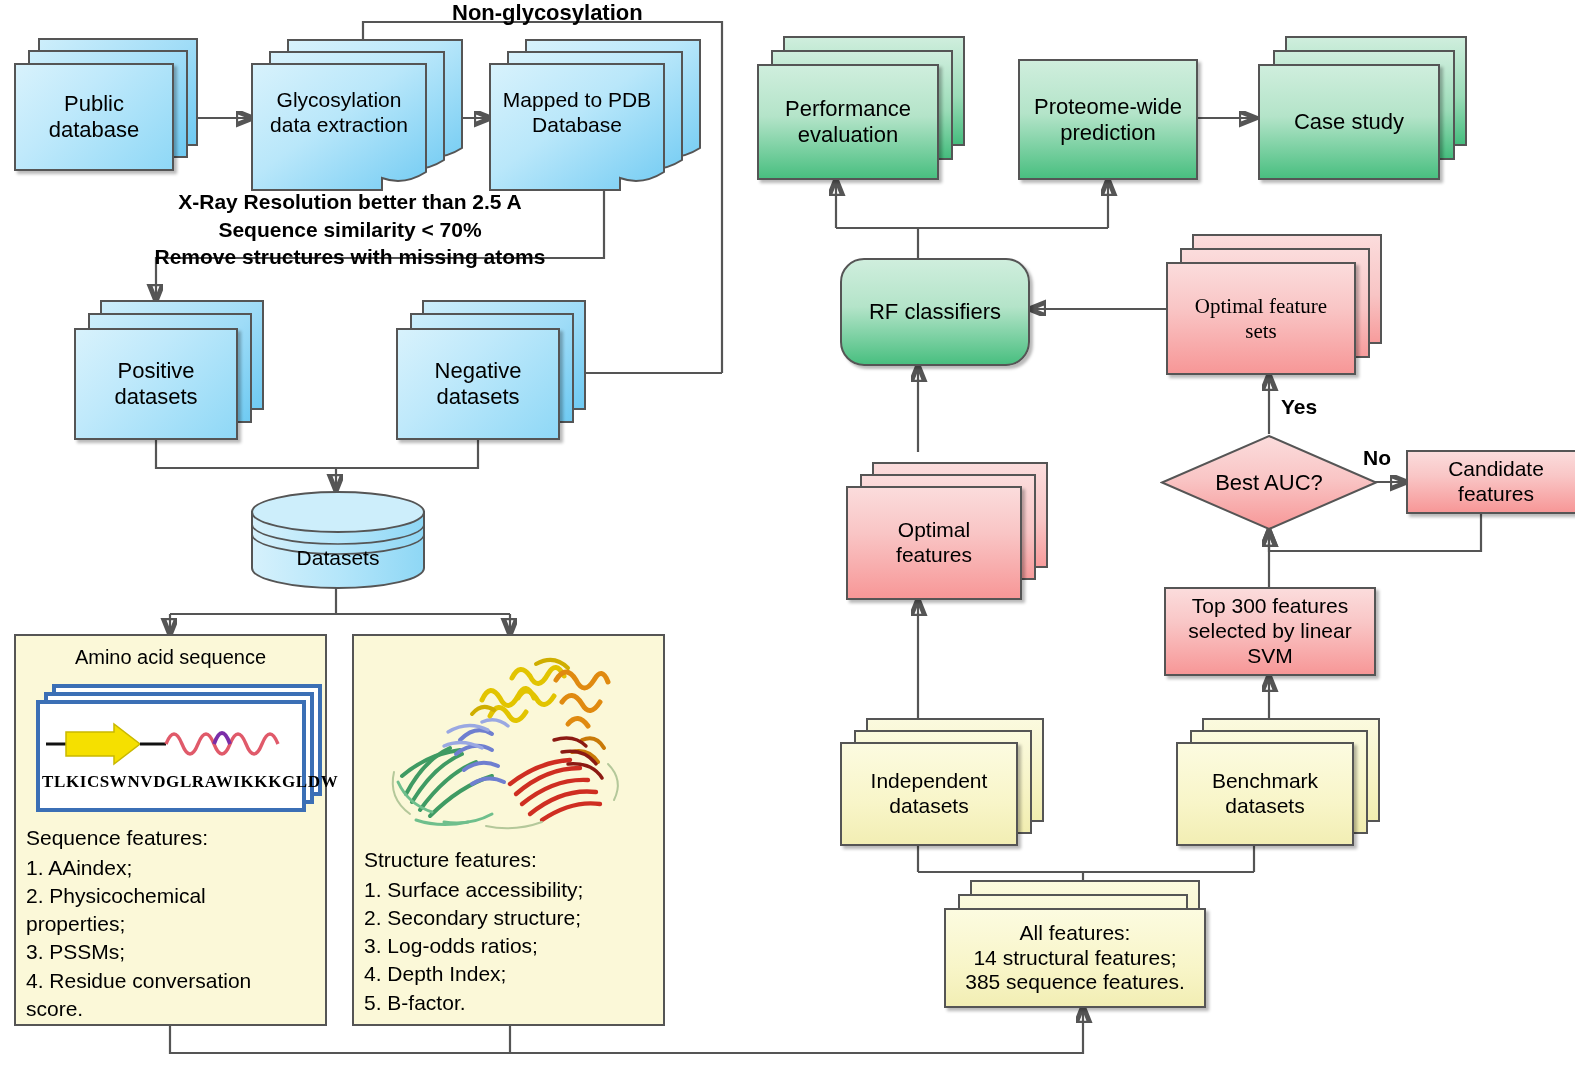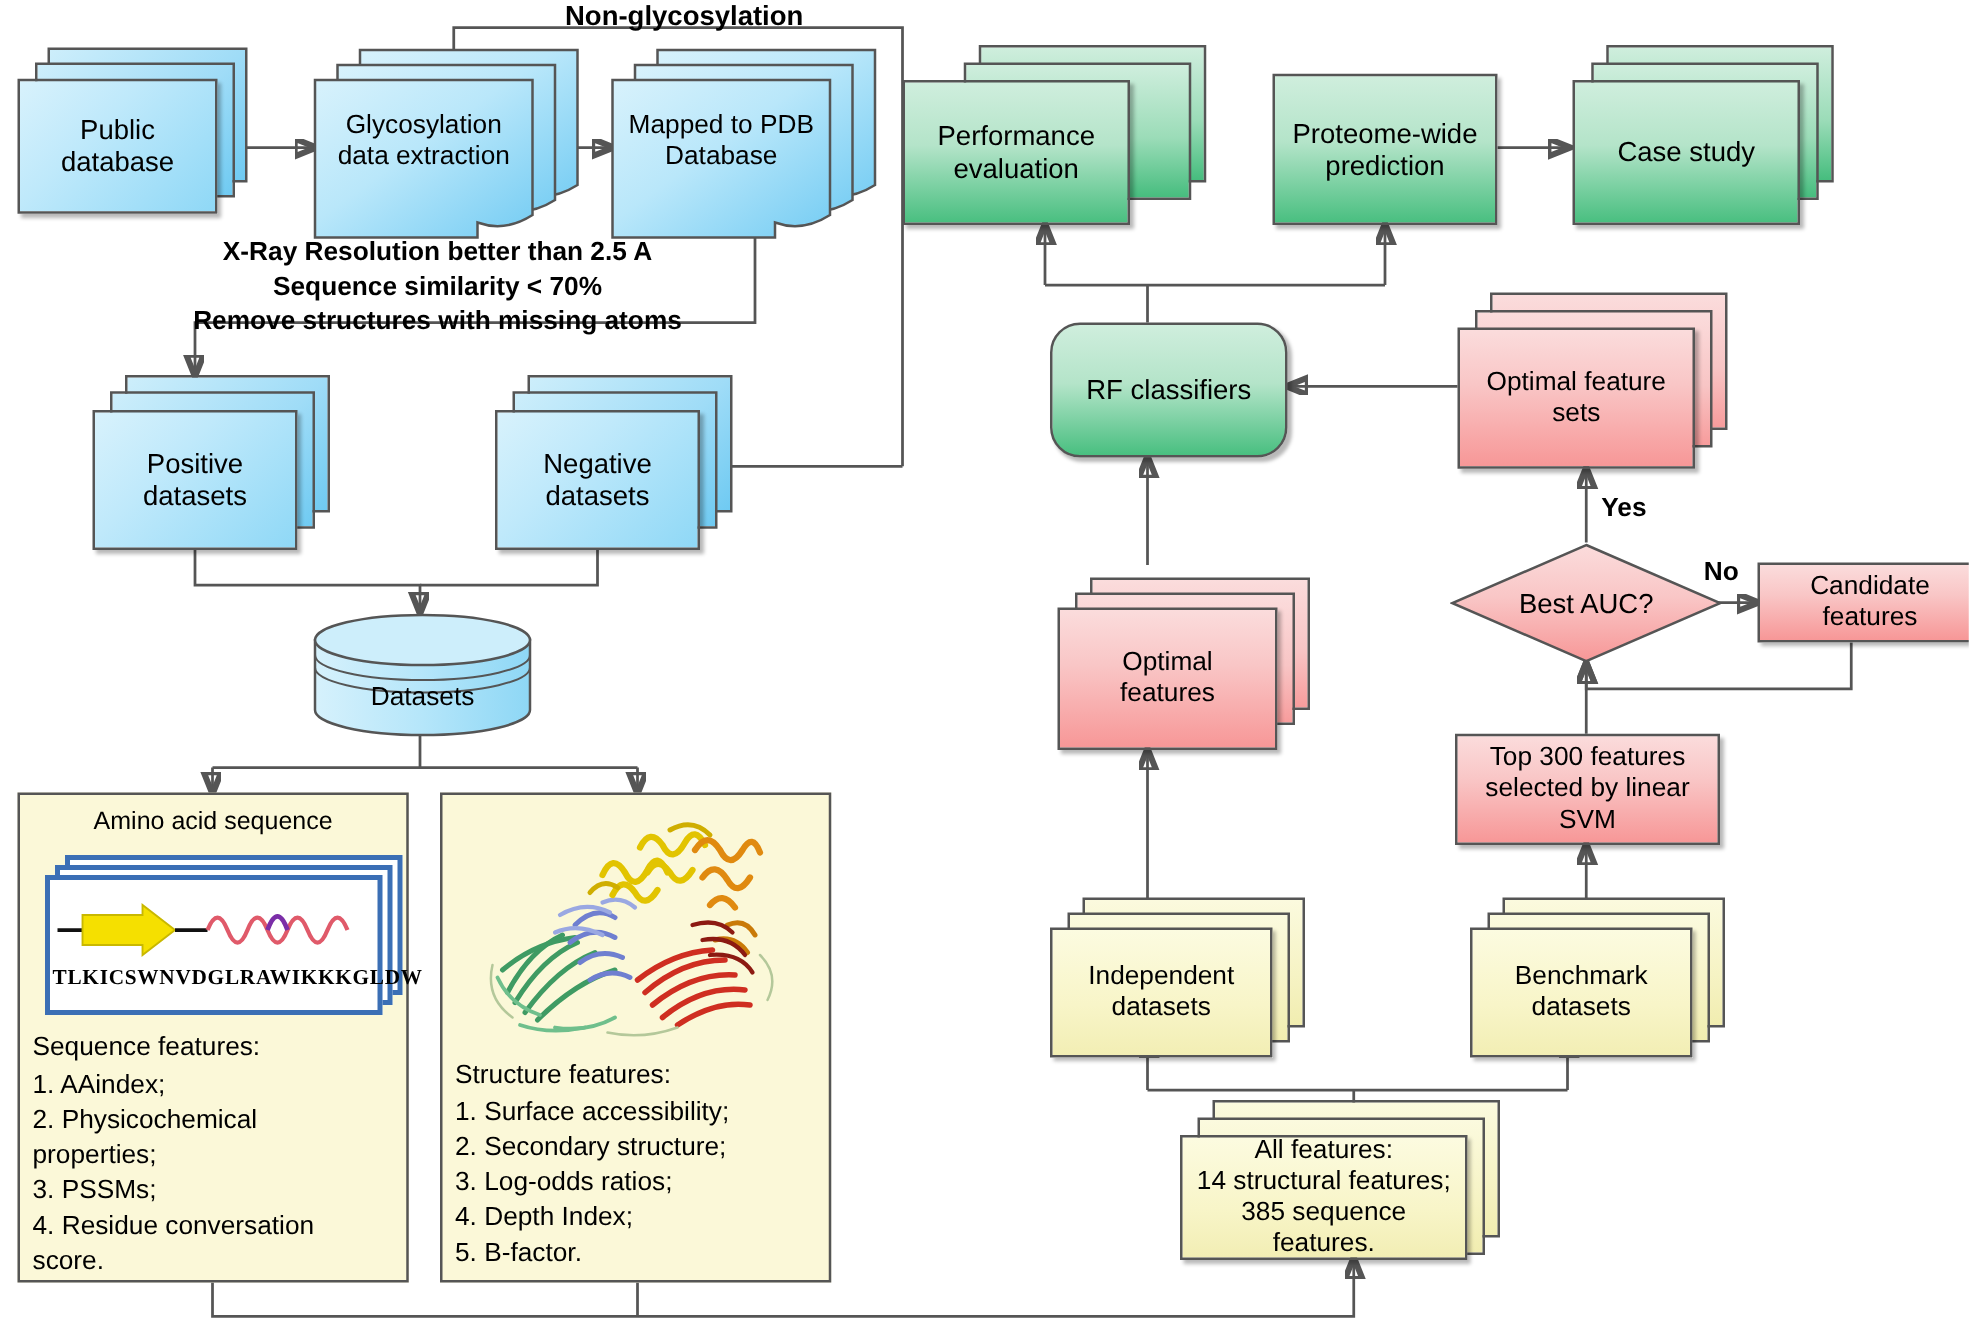--- a/index.html
+++ b/index.html
@@ -296,21 +296,21 @@
     <div class="plist" style="left:10px;top:210px;font-size:21px;">Structure features:</div>
     <div class="plist" style="left:10px;top:240px;font-size:21px;">1. Surface accessibility;
 2. Secondary structure;
 3. Log-odds ratios;
 4. Depth Index;
 5. B-factor.</div>
   </div>
 
   <div class="stk yellow-stack" style="left:970px;top:880px;width:230px;height:110px;"></div>
   <div class="stk s2 yellow-stack" style="left:958px;top:894px;width:230px;height:110px;"></div>
-  <div class="node yellow shadow" style="left:944px;top:908px;width:230px;height:100px;font-size:21px;">
+  <div class="node yellow shadow" style="left:944px;top:908px;width:262px;height:100px;font-size:21px;">
     <span class="lbl">All features:
 14 structural features;
 385 sequence features.</span>
   </div>
 
   <div class="stk yellow-stack" style="left:866px;top:718px;width:178px;height:104px;"></div>
   <div class="stk s2 yellow-stack" style="left:854px;top:730px;width:178px;height:104px;"></div>
   <div class="node yellow shadow" style="left:840px;top:742px;width:178px;height:104px;font-size:21px;">
     <span class="lbl">Independent
 datasets</span>
@@ -346,39 +346,39 @@
   <div class="ftext" style="left:1281px;top:395px;font-size:21px;font-weight:bold;">Yes</div>
   <div class="ftext" style="left:1363px;top:446px;font-size:21px;font-weight:bold;">No</div>
 
   <div class="node pink shadow" style="left:1406px;top:450px;width:180px;height:64px;font-size:21px;">
     <span class="lbl">Candidate
 features</span>
   </div>
 
   <div class="stk pink-stack" style="left:1192px;top:234px;width:190px;height:110px;"></div>
   <div class="stk s2 pink-stack" style="left:1180px;top:248px;width:190px;height:110px;"></div>
-  <div class="node pink shadow" style="left:1166px;top:262px;width:190px;height:113px;font-size:21px;">
+  <div class="node pink shadow" style="left:1166px;top:262px;width:190px;height:113px;font-size:21px;font-family:Liberation Serif, serif;">
     <span class="lbl">Optimal feature
 sets</span>
   </div>
 
   <div class="stk pink-stack" style="left:872px;top:462px;width:176px;height:106px;"></div>
   <div class="stk s2 pink-stack" style="left:860px;top:474px;width:176px;height:106px;"></div>
   <div class="node pink shadow" style="left:846px;top:486px;width:176px;height:114px;font-size:21px;">
     <span class="lbl">Optimal
 features</span>
   </div>
 
   <div class="node green shadow" style="left:840px;top:258px;width:190px;height:108px;font-size:22px;border-radius:24px;">
     <span class="lbl">RF classifiers</span>
   </div>
 
   <div class="stk green-stack" style="left:783px;top:36px;width:182px;height:110px;"></div>
   <div class="stk s2 green-stack" style="left:771px;top:50px;width:182px;height:110px;"></div>
-  <div class="node green shadow" style="left:722px;top:64px;width:182px;height:116px;font-size:22px;">
+  <div class="node green shadow" style="left:757px;top:64px;width:182px;height:116px;font-size:22px;">
     <span class="lbl">Performance
 evaluation</span>
   </div>
 
   <div class="node green shadow" style="left:1018px;top:59px;width:180px;height:121px;font-size:22px;">
     <span class="lbl">Proteome-wide
 prediction</span>
   </div>
 
   <div class="stk green-stack" style="left:1285px;top:36px;width:182px;height:110px;"></div>

